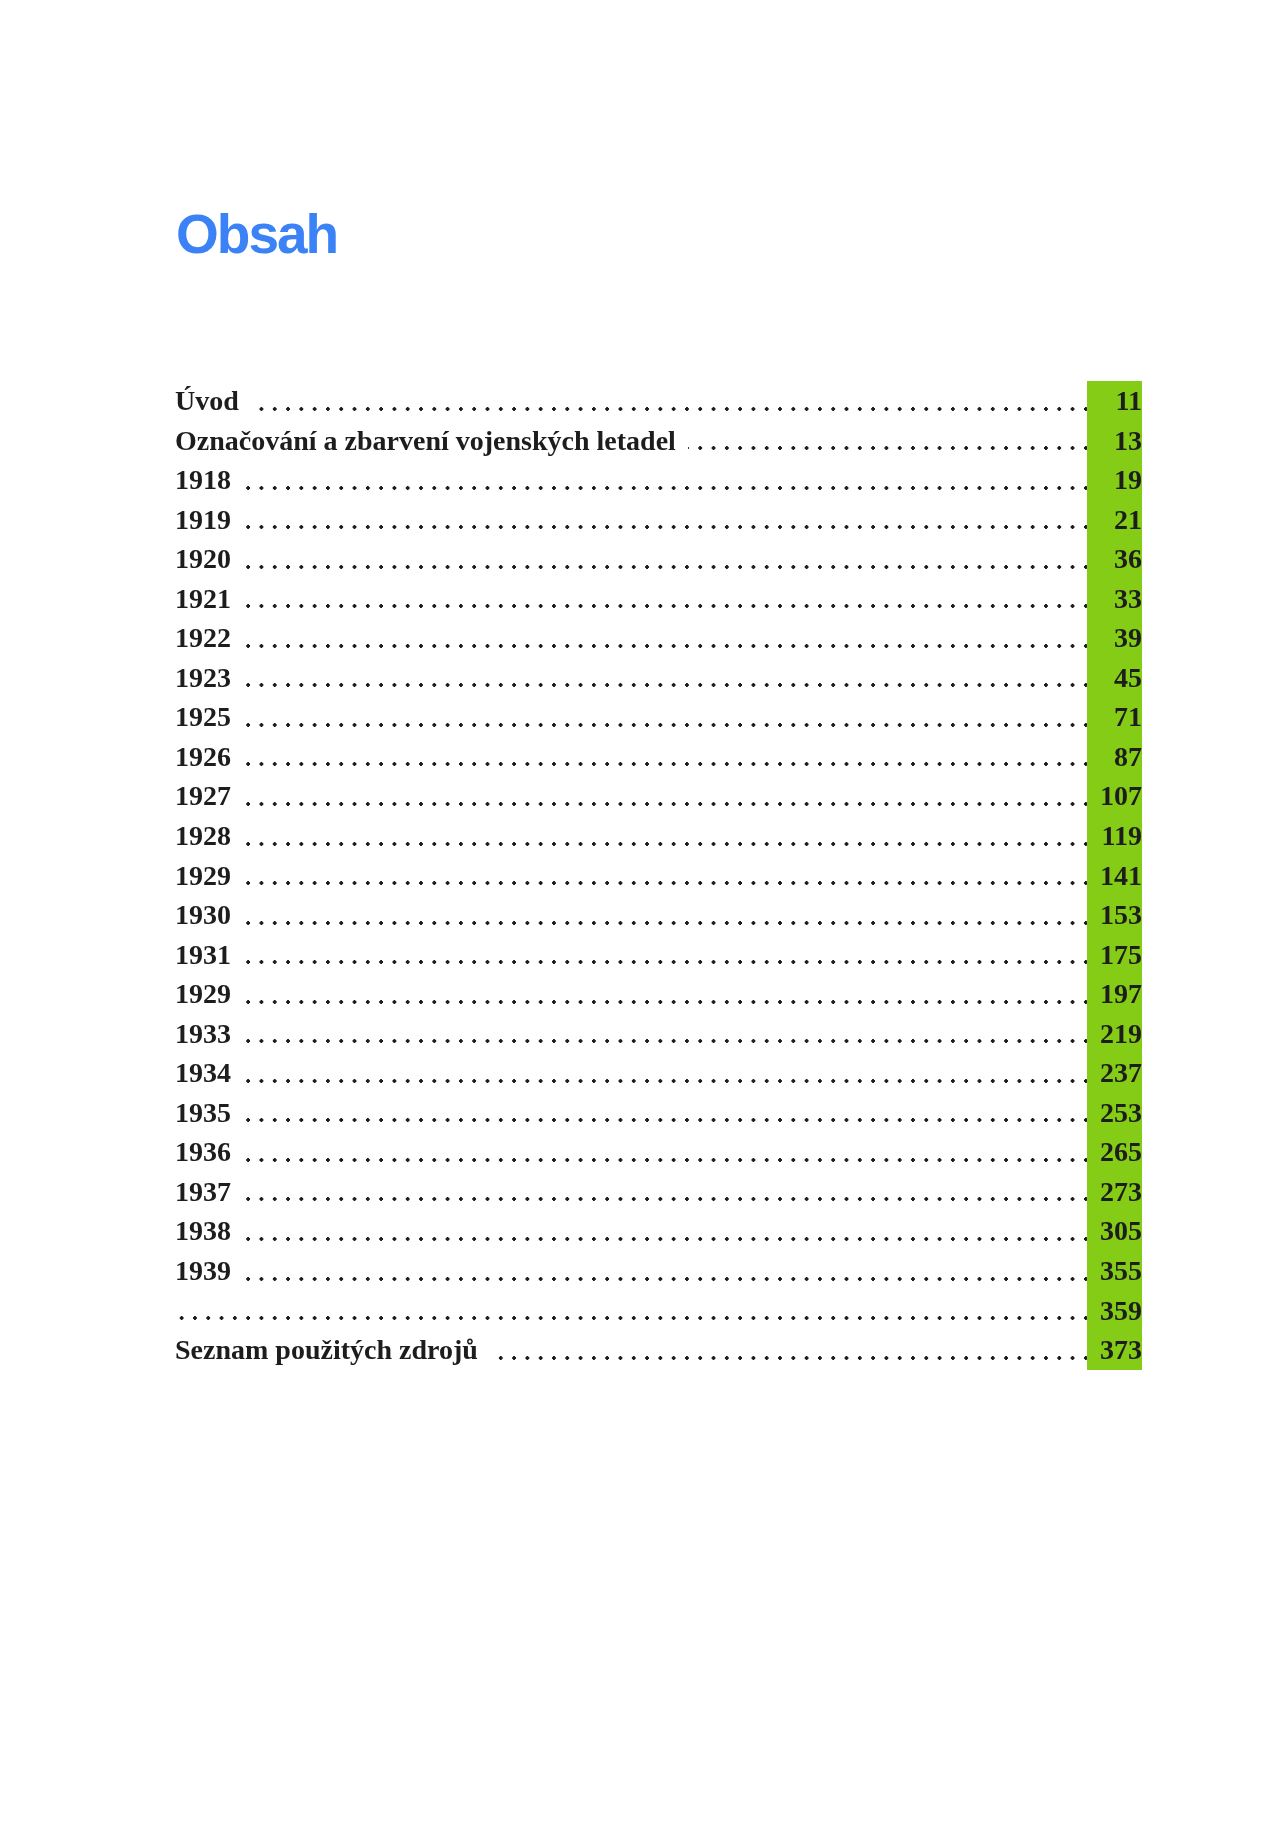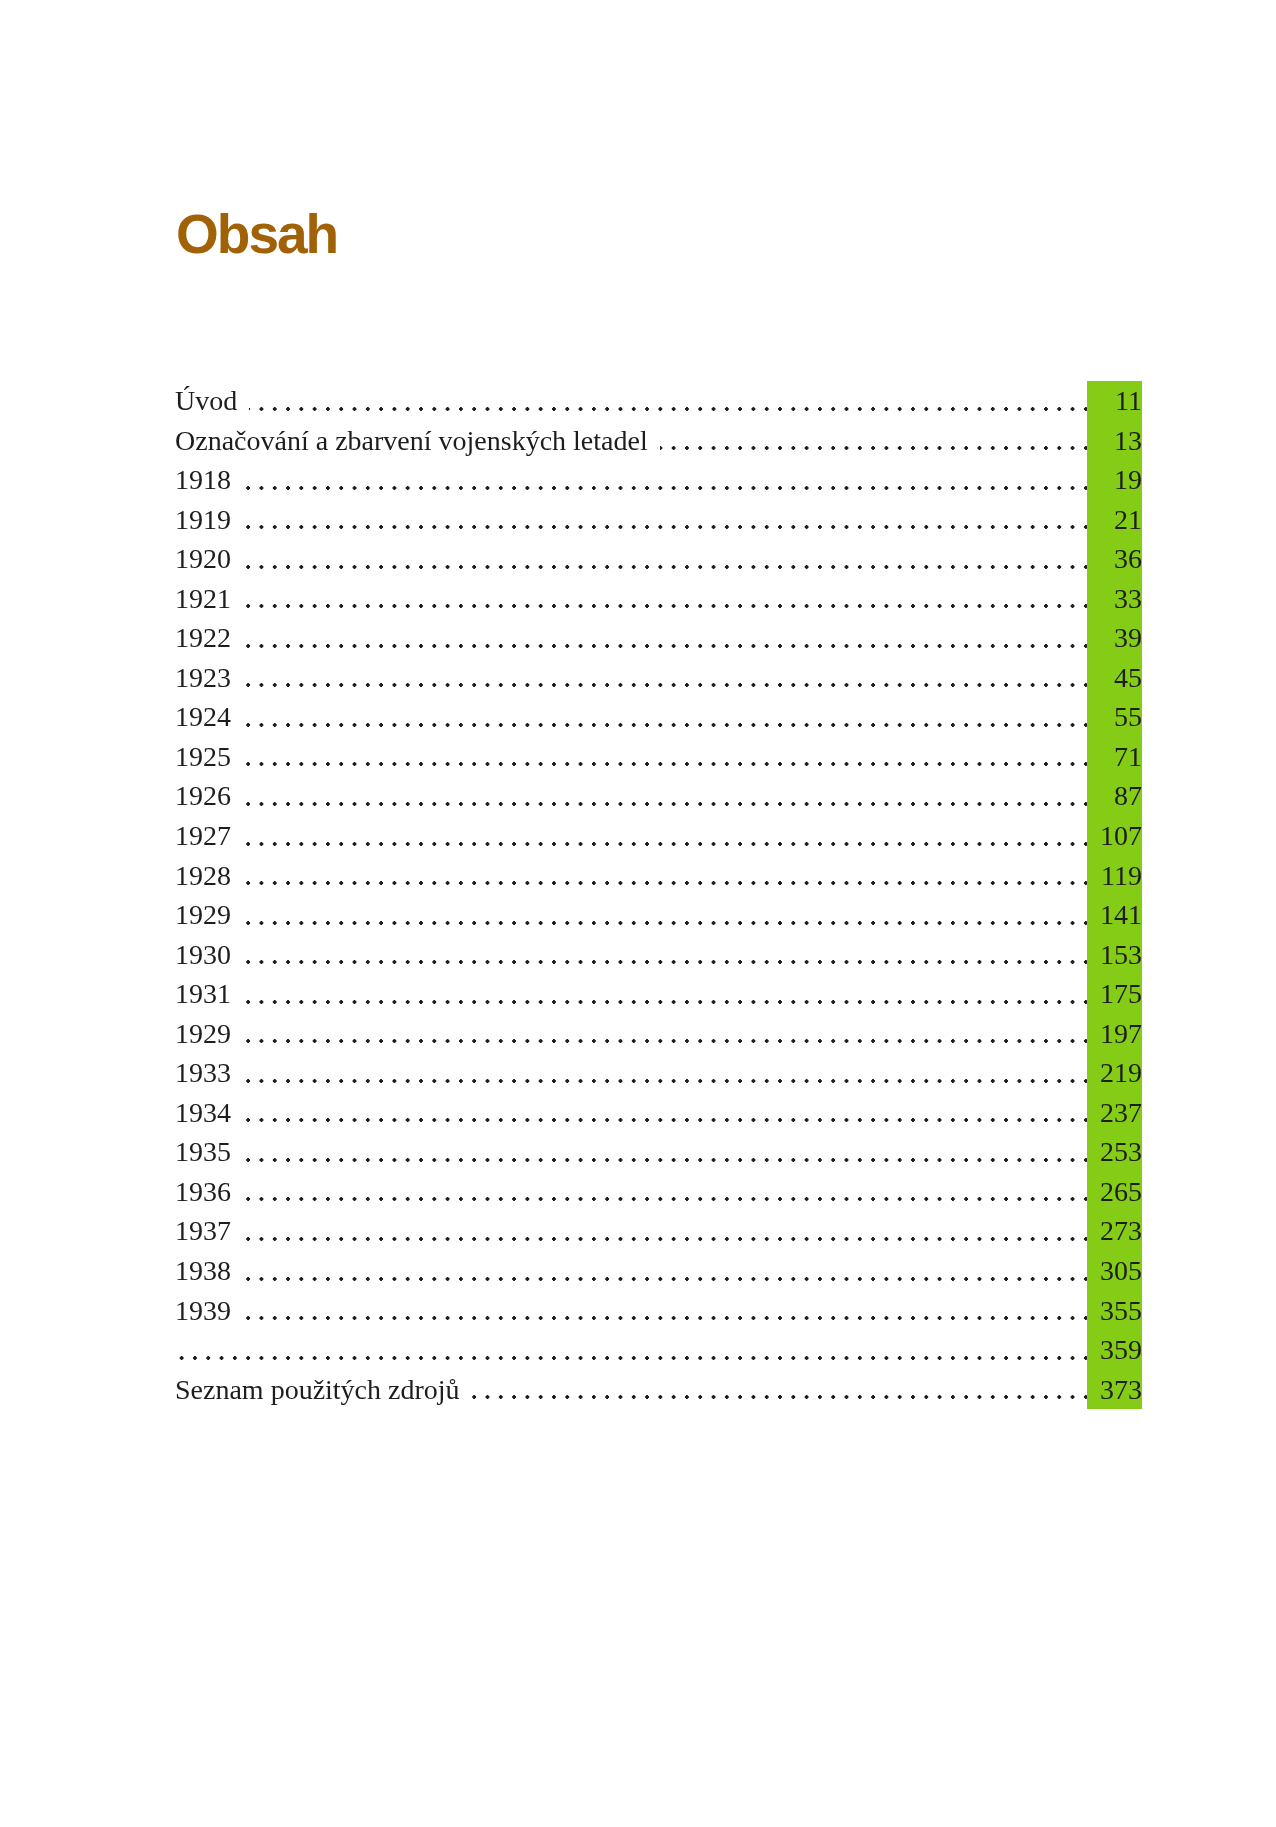--- a/index.html
+++ b/index.html
@@ -20,38 +20,39 @@
   .doc-title {
     position: absolute;
     left: 176px;
     top: 207px;
     margin: 0;
     font-family: "Liberation Sans", sans-serif;
     font-weight: 800;
     font-size: 55px;
     line-height: 1;
     letter-spacing: -2px;
-    color: #a16207;
+    color: #3b82f6;
   }
 
   .toc {
     position: absolute;
     left: 175px;
     top: 381px;
     width: 967px;
   }
 
   .toc-row {
     position: relative;
     display: flex;
     align-items: center;
     height: 39.55px;
     line-height: 39.55px;
     font-size: 28px;
     white-space: nowrap;
+    font-weight: bold;
   }
 
   
   .toc-row::before {
     content: "";
     position: absolute;
     left: 0;
     right: 55px;
     bottom: 10px;
     height: 4px;
@@ -129,25 +130,20 @@
     <span class="toc-spacer"></span>
     <span class="toc-page-num">39</span>
   </div>
 
   <div class="toc-row">
     <span class="toc-label">1923</span>
     <span class="toc-spacer"></span>
     <span class="toc-page-num">45</span>
   </div>
 
-  <div class="toc-row">
-    <span class="toc-label">1924</span>
-    <span class="toc-spacer"></span>
-    <span class="toc-page-num">55</span>
-  </div>
 
   <div class="toc-row">
     <span class="toc-label">1925</span>
     <span class="toc-spacer"></span>
     <span class="toc-page-num">71</span>
   </div>
 
   <div class="toc-row">
     <span class="toc-label">1926</span>
     <span class="toc-spacer"></span>

